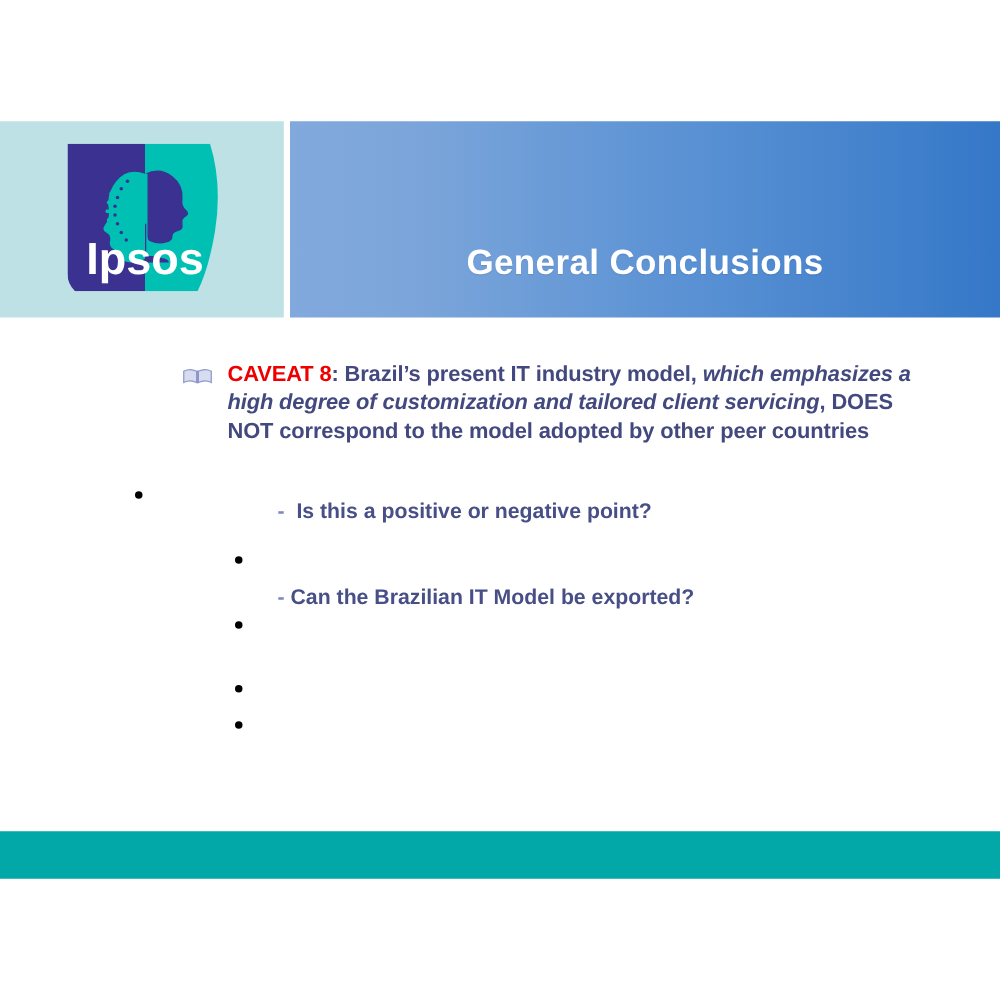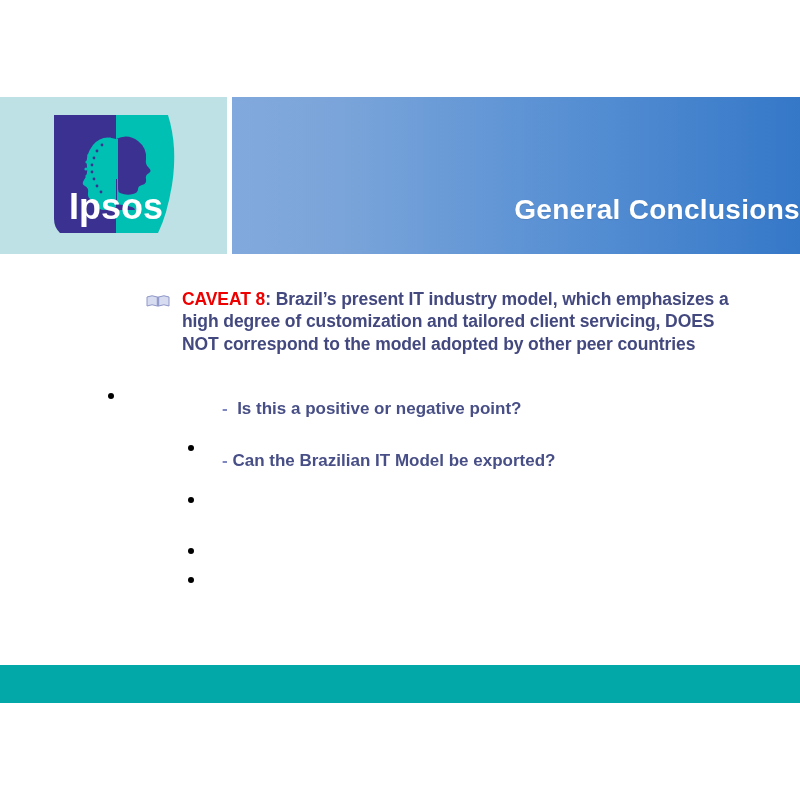--- a/index.html
+++ b/index.html
@@ -35,21 +35,21 @@
     width: 227px; height: 157px;
     background: #bde1e4;
   }
   #title-panel {
     position: absolute;
     left: 232px; top: 0;
     width: 568px; height: 157px;
     background: linear-gradient(to right, #82a9dd 0%, #7ba5da 18%, #5b92d4 55%, #3578c8 100%);
     display: flex;
     align-items: flex-end;
-    justify-content: flex-end;
+    justify-content: center;
   }
   #slide-title {
     color: #ffffff;
     font-size: 28px;
     font-weight: bold;
     letter-spacing: 0.3px;
     margin: 0 0 28px 0;
     text-shadow: 0 1px 1px rgba(0,0,0,0.10);
   }
 
@@ -85,20 +85,21 @@
     font-size: 17.5px;
     font-weight: bold;
     line-height: 1.28;
     color: #43497f;
     letter-spacing: -0.1px;
   }
   #main-bullet-text .caveat {
     color: #ee0000;
   }
   #main-bullet-text .ital {
+    font-style: italic;
   }
 
   
   .dot {
     position: absolute;
     width: 6px; height: 6px;
     border-radius: 50%;
     background: #000000;
   }
 
@@ -203,21 +204,21 @@
     <span class="dot" style="left:188px; top:191px;"></span>
     <span class="dot" style="left:188px; top:243px;"></span>
     <span class="dot" style="left:188px; top:294px;"></span>
     <span class="dot" style="left:188px; top:323px;"></span>
 
     <div class="sub-item" style="left:222px; top:145px;">
       <span class="dash">-</span>
       &nbsp;<span>Is this a positive or negative point?</span>
     </div>
 
-    <div class="sub-item" style="left:222px; top:197px;">
+    <div class="sub-item" style="left:222px; top:214px;">
       <span class="dash">-</span>
       <span>Can the Brazilian IT Model be exported?</span>
     </div>
 
 
   </div>
 
   <div id="footer-bar"></div>
 
 </div>

